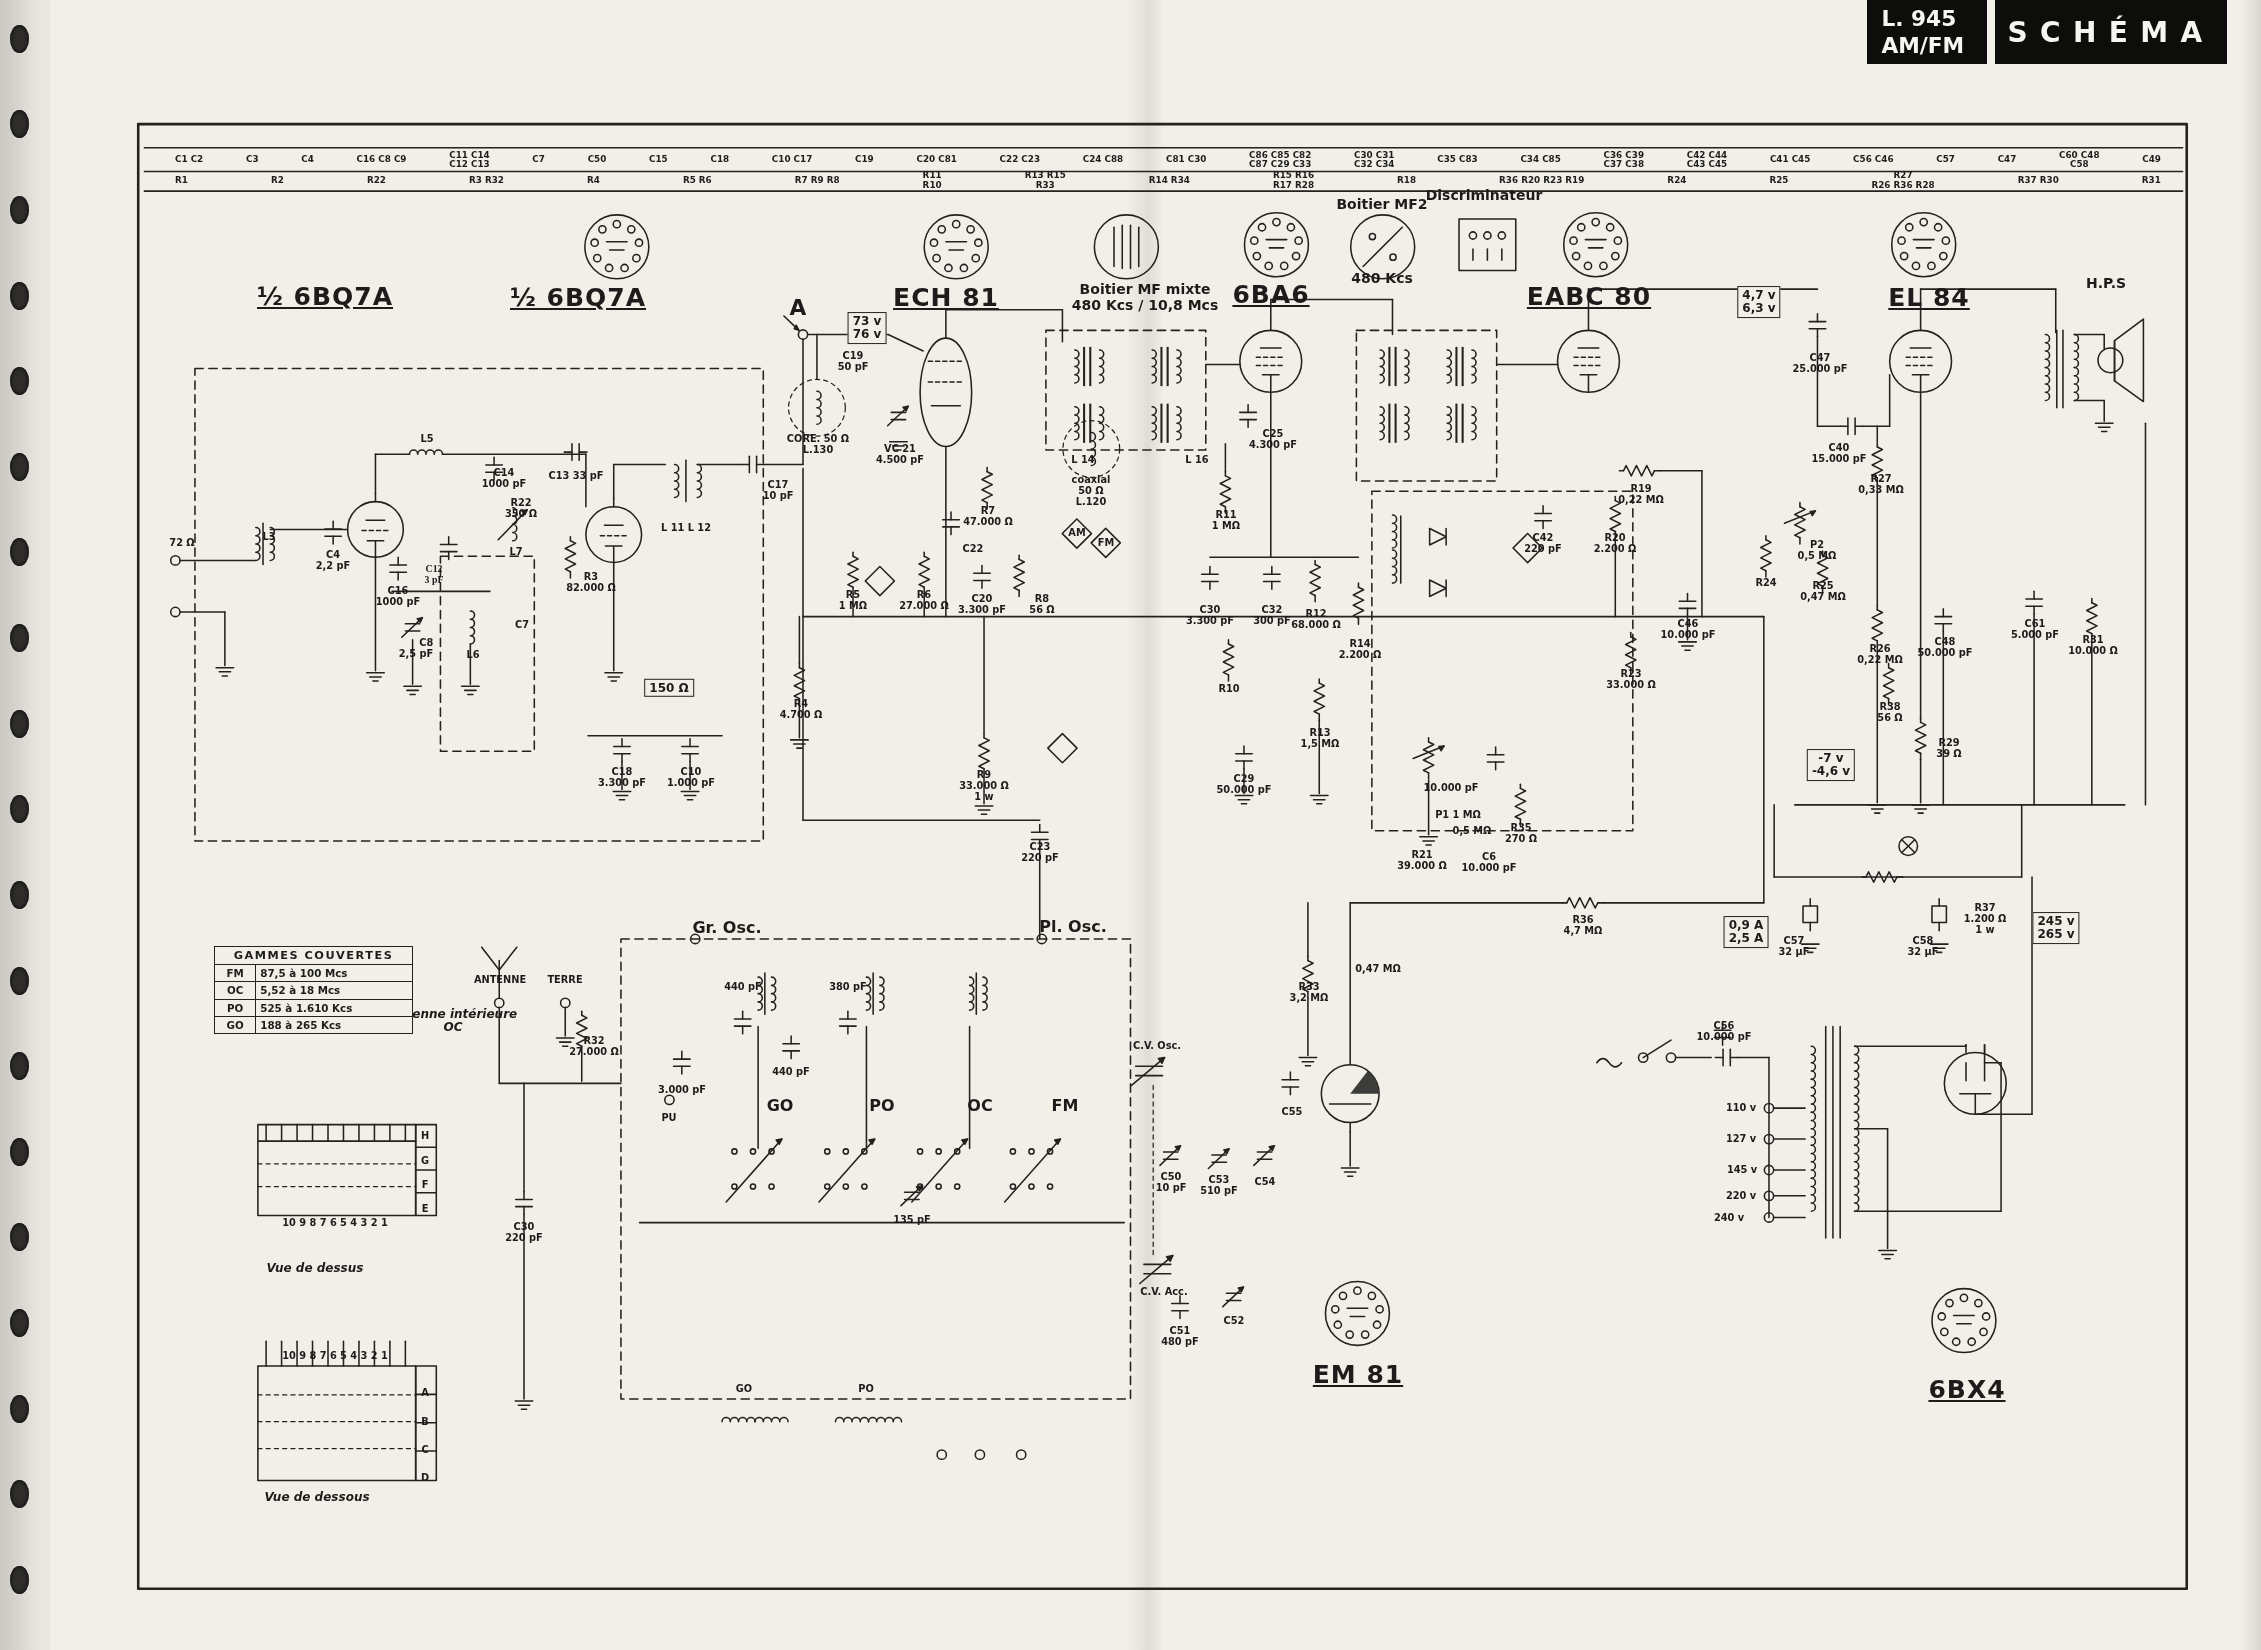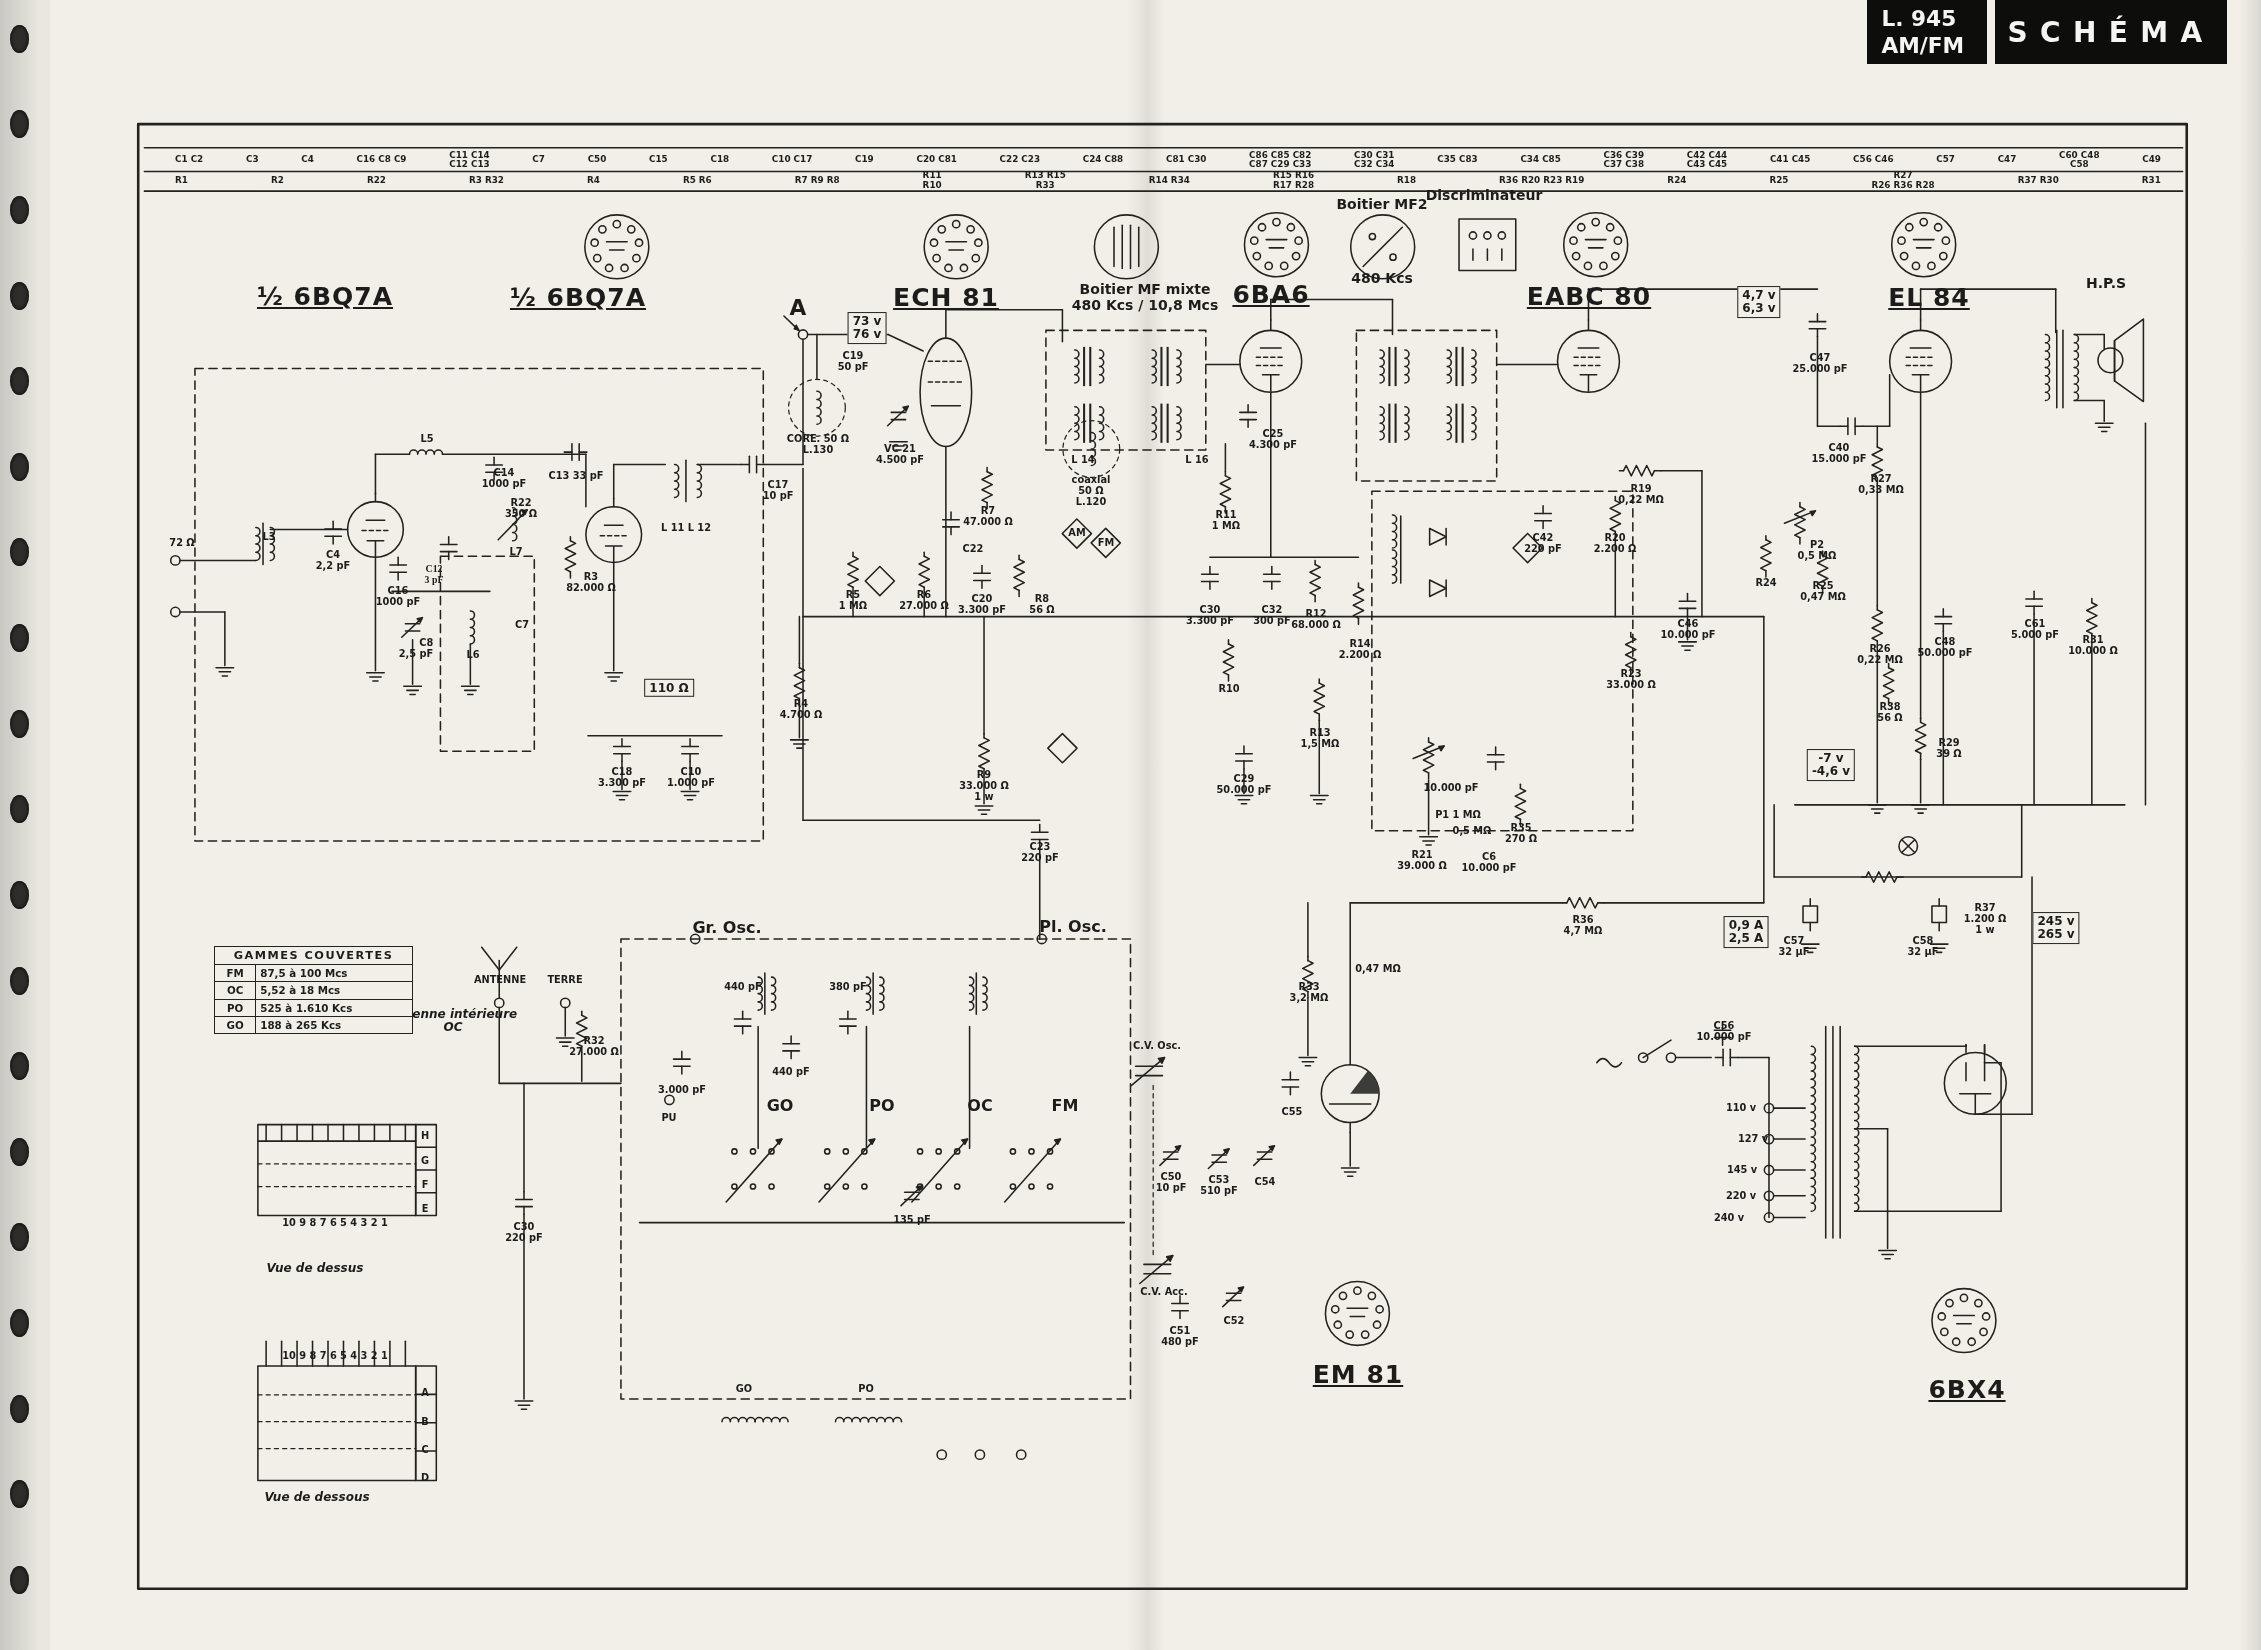--- a/index.html
+++ b/index.html
@@ -732,21 +732,21 @@
     <div class="lbl s" style="left: 473px; top: 655px;">L6</div>
     <div class="lbl s" style="left: 427px; top: 439px;">L5</div>
     <div class="lbl s" style="left: 269px; top: 537px;">L3</div>
     <div class="lbl s" style="left: 686px; top: 528px;">L 11   L 12</div>
     <div class="lbl s" style="left: 622px; top: 778px;">C18
 3.300 pF</div>
     <div class="lbl s" style="left: 691px; top: 778px;">C10
 1.000 pF</div>
     <div class="lbl s" style="left: 801px; top: 710px;">R4
 4.700 Ω</div>
-    <div class="lbl box" style="left: 669px; top: 688px;">110 Ω</div>
+    <div class="lbl box" style="left: 669px; top: 688px;">150 Ω</div>
     <div class="lbl s" style="left: 818px; top: 445px;">CORE. 50 Ω
 L.130</div>
     <div class="lbl s" style="left: 1091px; top: 491px;">coaxial
 50 Ω
 L.120</div>
     <div class="lbl s" style="left: 853px; top: 362px;">C19
 50 pF</div>
     <div class="lbl s" style="left: 900px; top: 455px;">VC 21
 4.500 pF</div>
     <div class="lbl s" style="left: 988px; top: 517px;">R7
@@ -843,21 +843,21 @@
 265 v</div>
     <div class="lbl s" style="left: 1583px; top: 926px;">R36
 4,7 MΩ</div>
     <div class="lbl s" style="left: 1309px; top: 993px;">R33
 3,2 MΩ</div>
     <div class="lbl s" style="left: 1378px; top: 969px;">0,47 MΩ</div>
     <div class="lbl s" style="left: 1292px; top: 1112px;">C55</div>
     <div class="lbl s" style="left: 1724px; top: 1032px;">C56
 10.000 pF</div>
     <div class="lbl s" style="left: 1741px; top: 1108px;">110 v</div>
-    <div class="lbl s" style="left: 1741px; top: 1139px; margin-left: 12px;">127 v</div>
+    <div class="lbl s" style="left: 1741px; top: 1139px;">127 v</div>
     <div class="lbl s" style="left: 1742px; top: 1170px;">145 v</div>
     <div class="lbl s" style="left: 1741px; top: 1196px;">220 v</div>
     <div class="lbl s" style="left: 1729px; top: 1218px;">240 v</div>
     <div class="lbl box" style="left: 1759px; top: 302px;">4,7 v
 6,3 v</div>
     <div class="lbl box" style="left: 867px; top: 328px;">73 v
 76 v</div>
   </div>
 
 <div class="strip" id="strip-row1">

